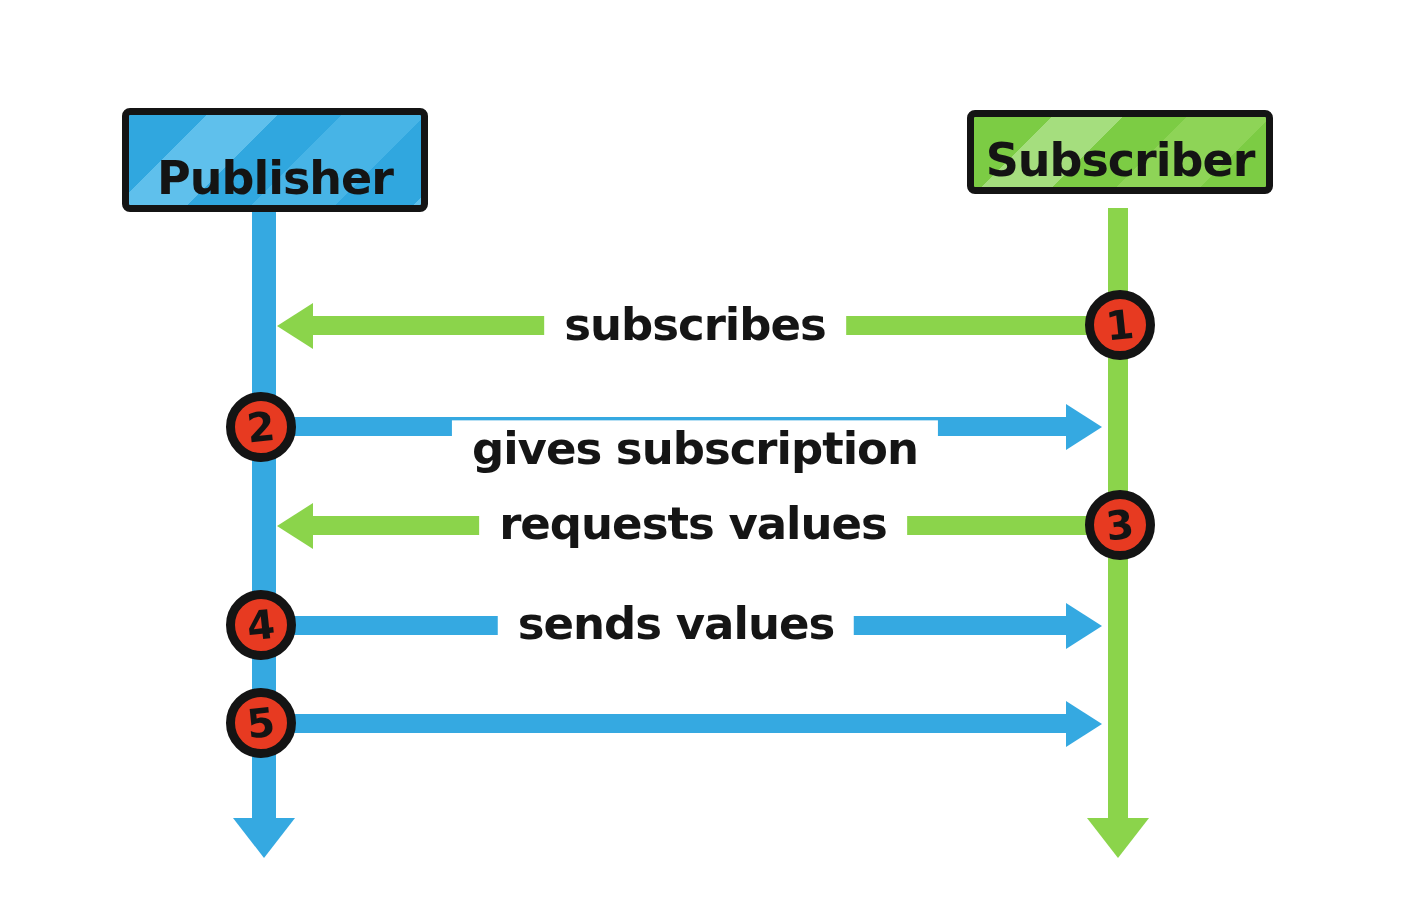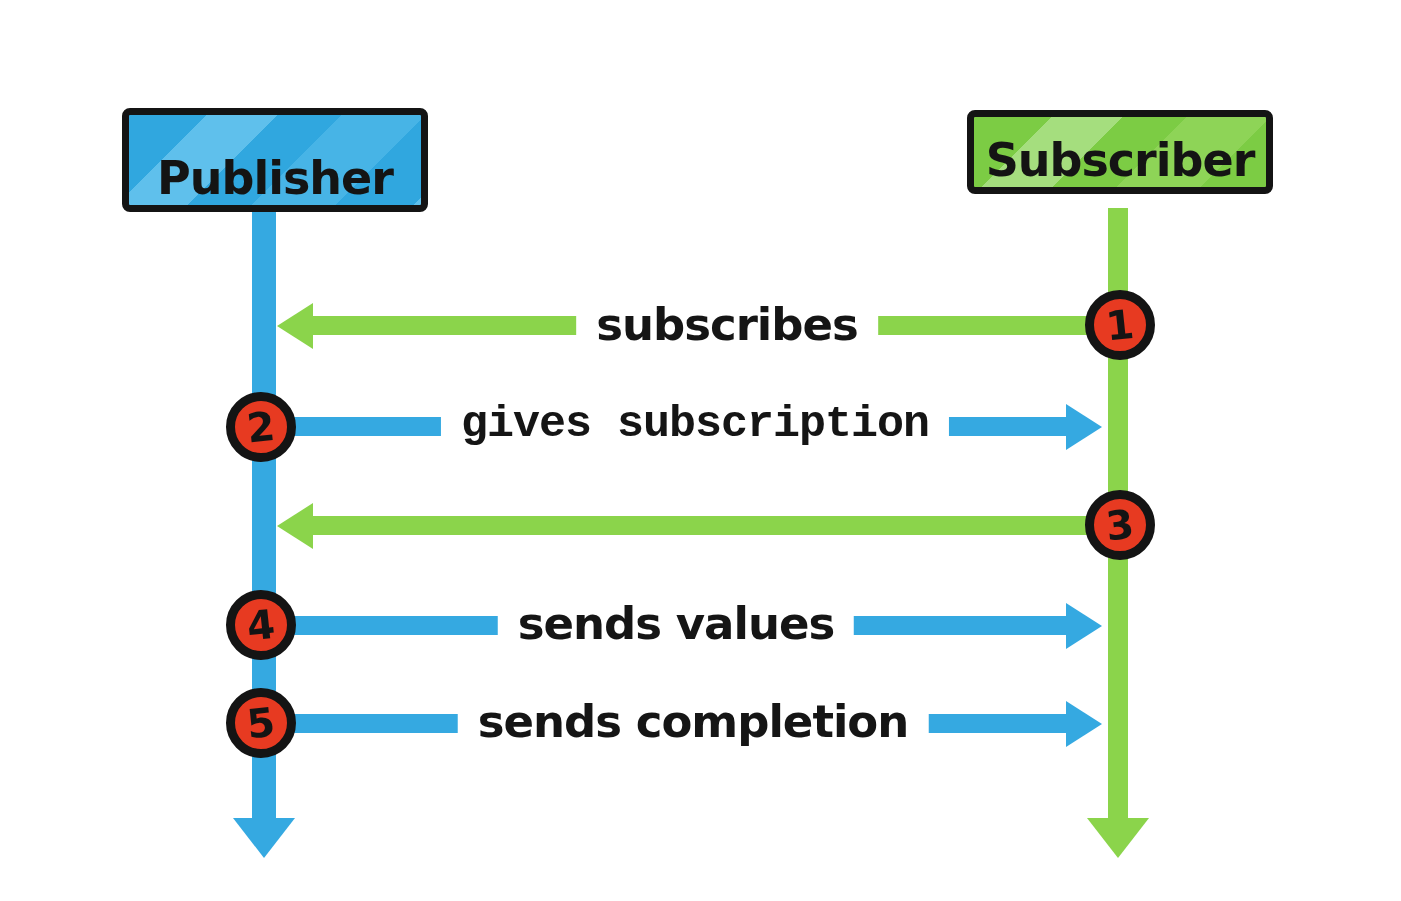--- a/index.html
+++ b/index.html
@@ -62,22 +62,22 @@
   
   .r5.bar{left:261px;top:714px;width:808px;}
   .r5h{left:1066px;top:701px;}
 
   
   .lbl{
     position:absolute;transform:translate(-50%,-52%);
     background:#ffffff;padding:2px 20px;
     font-size:45px;font-weight:700;color:#151515;letter-spacing:-1px;white-space:nowrap;
   }
-  .l1{left:727px;top:326px;}
-  .l2{left:695px;top:426px;font-family:Liberation Mono, monospace;}
+  .l1{left:695px;top:326px;}
+  .l2{left:695px;top:450px;}
   .l3{left:693px;top:525px;}
   .l4{left:676px;top:625px;}
   .l5{left:693px;top:723px;}
 
   
   .badge{
     position:absolute;box-sizing:border-box;width:70px;height:70px;border-radius:50%;
     background:#e73a21;border:9px solid #141414;
     display:flex;align-items:center;justify-content:center;
   }
@@ -108,28 +108,28 @@
   <div class="bar green r1"></div>
   <div class="head left green r1h"></div>
   <span class="lbl l1">subscribes</span>
 
   <div class="bar blue r2"></div>
   <div class="head right blue r2h"></div>
   <span class="lbl l2">gives subscription</span>
 
   <div class="bar green r3"></div>
   <div class="head left green r3h"></div>
+  <span class="lbl l3">requests values</span>
 
   <div class="bar blue r4"></div>
   <div class="head right blue r4h"></div>
   <span class="lbl l4">sends values</span>
 
   <div class="bar blue r5"></div>
   <div class="head right blue r5h"></div>
-  <span class="lbl l5">sends completion</span>
 
   <div class="badge b1">
     <span>1</span>
   </div>
   <div class="badge b2">
     <span>2</span>
   </div>
   <div class="badge b3">
     <span>3</span>
   </div>

